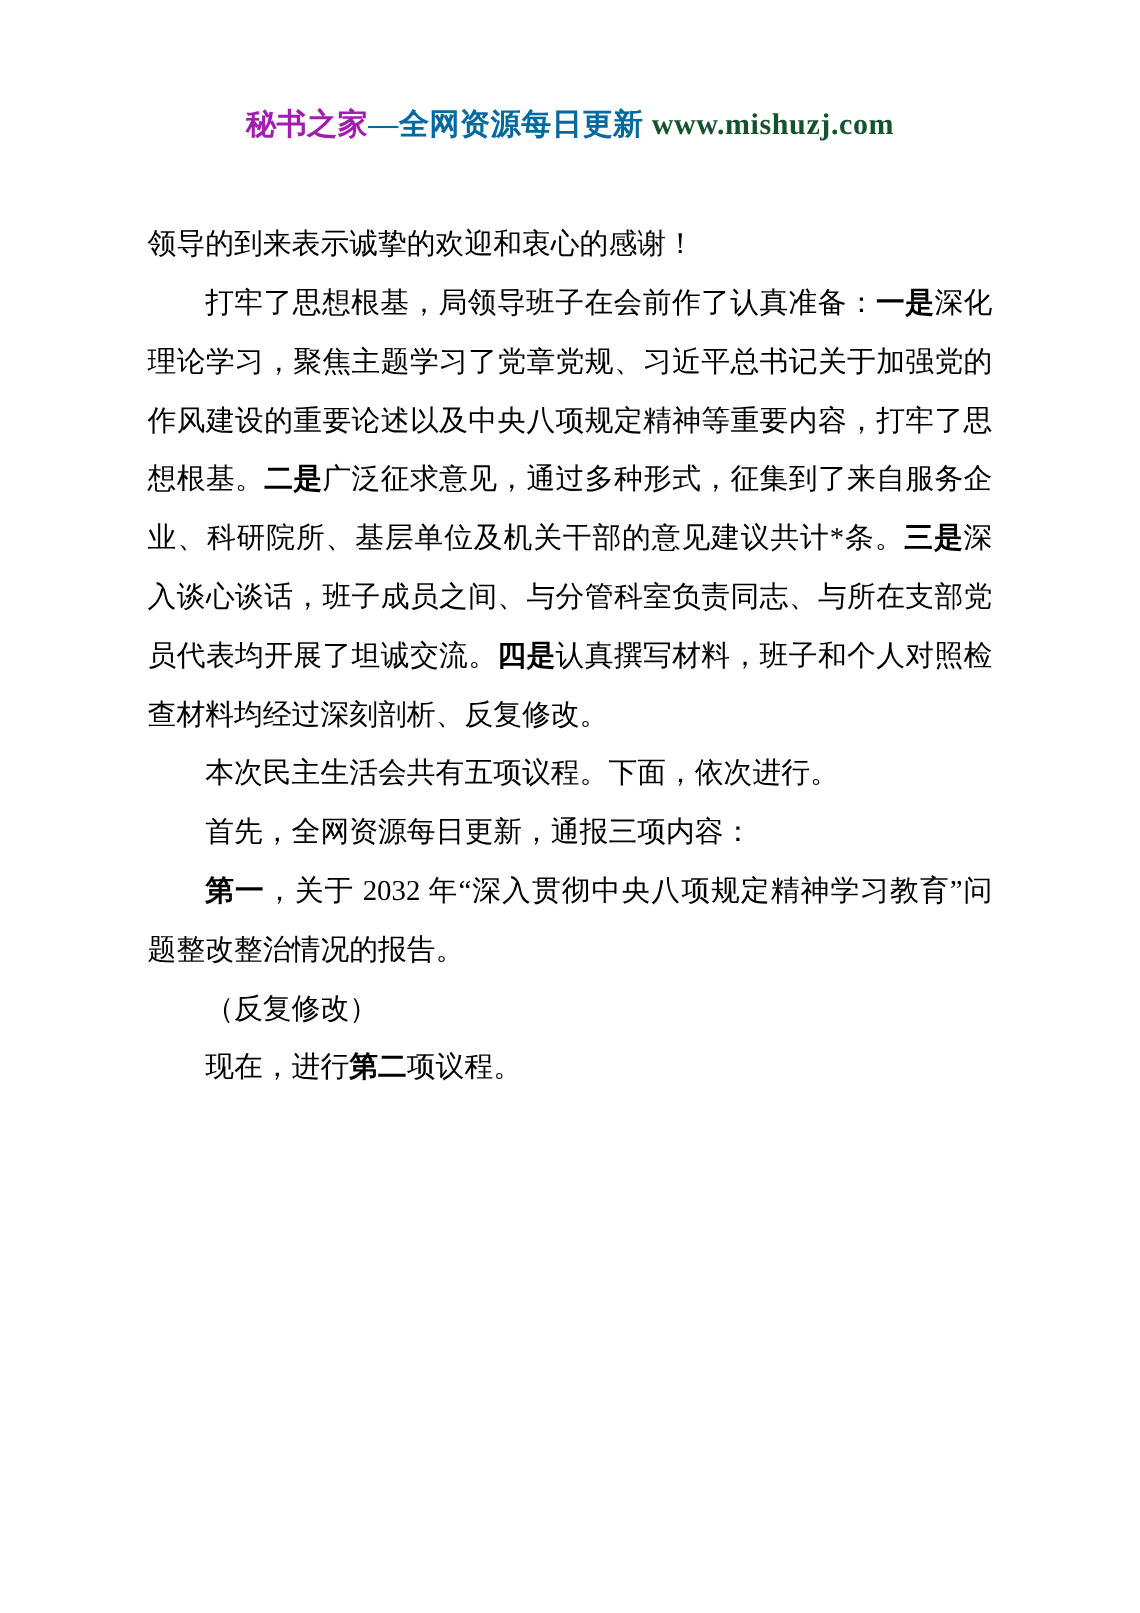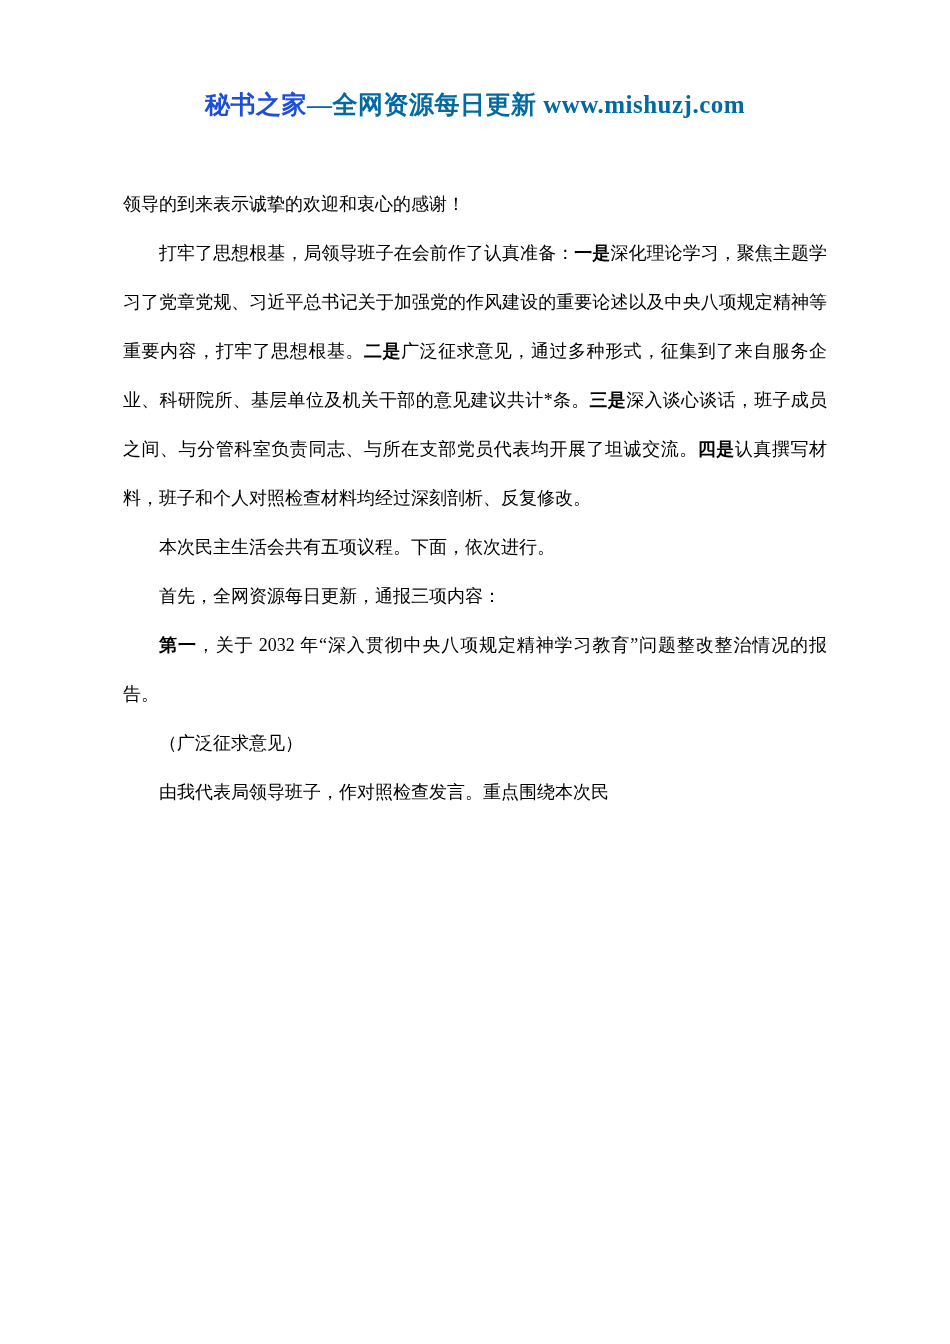--- a/index.html
+++ b/index.html
@@ -22,45 +22,45 @@
   .header {
     text-align: center;
     font-weight: bold;
     font-size: 25px;
     line-height: 34px;
     margin-bottom: 58px;
     letter-spacing: 0.5px;
     white-space: nowrap;
   }
   .content {
-    font-size: 18px;
+    font-size: 24px;
     line-height: 49px;
     text-align: justify;
     text-justify: inter-ideograph;
   }
   .content p {
     margin: 0;
     padding: 0;
   }
   .content p.indent {
     text-indent: 2em;
   }
   .content b {
     font-weight: bold;
   }
 </style>
 </head>
 <body>
 
 <div class="page">
   <div class="header">
-    <span class="brand" style="color: #1d4ed8;">秘书之家</span><span class="hdr-tagline" style="color: #0369a1;">—全网资源每日更新 </span><span class="hdr-url" style="color: #0369a1;">www.mishuzj.com</span>
+    <span class="brand" style="color: #a21caf;">秘书之家</span><span class="hdr-tagline" style="color: #0369a1;">—全网资源每日更新 </span><span class="hdr-url" style="color: #14532d;">www.mishuzj.com</span>
   </div>
   <div class="content">
       <p class=""><span>领导的到来表示诚挚的欢迎和衷心的感谢！</span></p>
       <p class="indent"><span>打牢了思想根基，局领导班子在会前作了认真准备：</span><b>一是</b><span>深化理论学习，聚焦主题学习了党章党规、习近平总书记关于加强党的作风建设的重要论述以及中央八项规定精神等重要内容，打牢了思想根基。</span><b>二是</b><span>广泛征求意见，通过多种形式，征集到了来自服务企业、科研院所、基层单位及机关干部的意见建议共计*条。</span><b>三是</b><span>深入谈心谈话，班子成员之间、与分管科室负责同志、与所在支部党员代表均开展了坦诚交流。</span><b>四是</b><span>认真撰写材料，班子和个人对照检查材料均经过深刻剖析、反复修改。</span></p>
       <p class="indent"><span>本次民主生活会共有五项议程。下面，依次进行。</span></p>
       <p class="indent"><span>首先，全网资源每日更新，通报三项内容：</span></p>
       <p class="indent"><b>第一</b><span>，关于 2032 年“深入贯彻中央八项规定精神学习教育”问题整改整治情况的报告。</span></p>
-      <p class="indent"><span>（广泛征求意见）</span></p>
-      <p class="indent"><span>由我代表局领导班子，作对照检查发言。重点围绕本次民</span></p>
+      <p class="indent"><span>（反复修改）</span></p>
+      <p class="indent"><span>现在，进行</span><b>第二</b><span>项议程。</span></p>
     </div>
 </div>
 
 </body></html>

